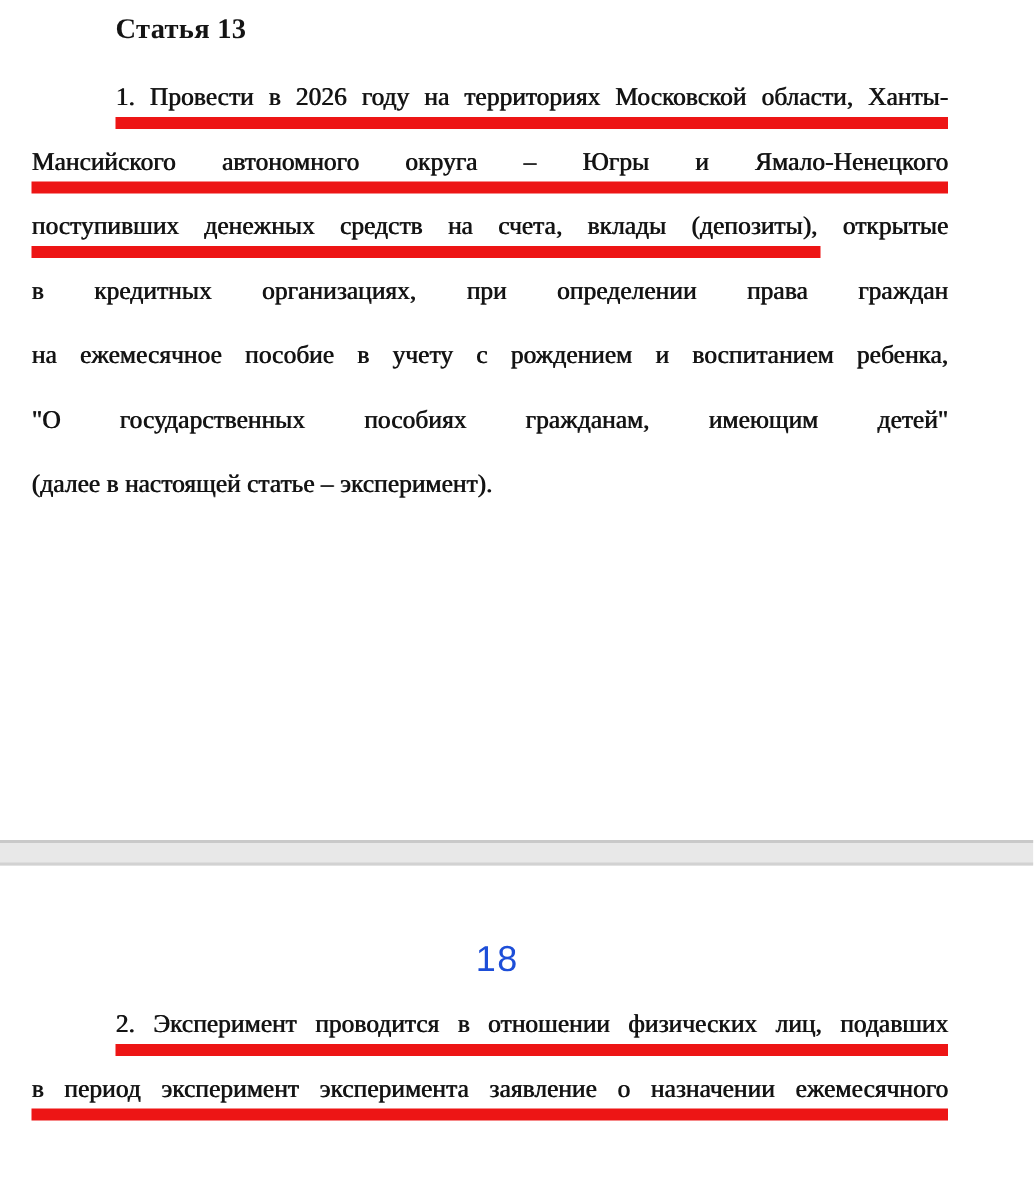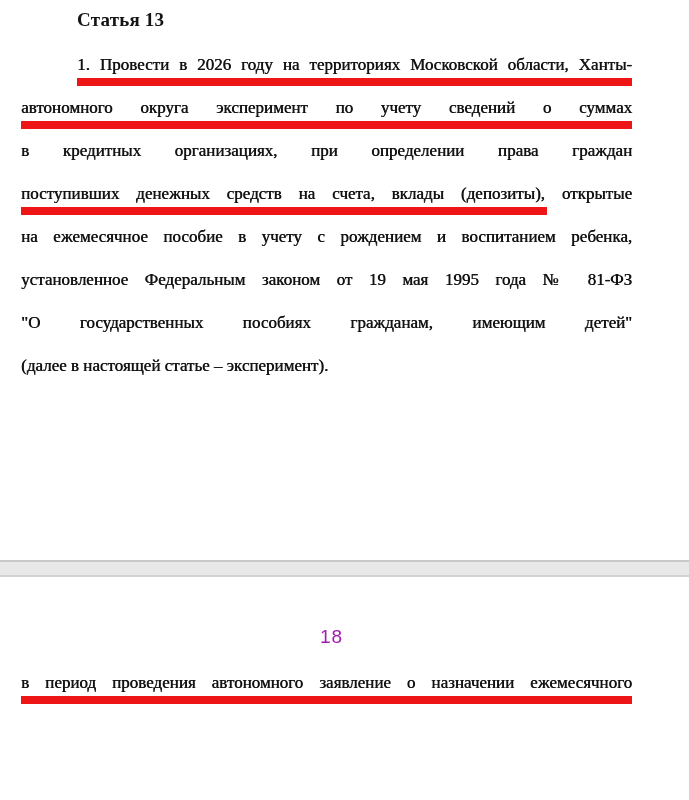--- a/index.html
+++ b/index.html
@@ -63,66 +63,67 @@
     border-top: 2px solid #c9c9c9;
     border-bottom: 2px solid #d2d2d2;
   }
   .pagenum {
     position: absolute;
     top: 626px;
     left: 0;
     right: 26px;
     text-align: center;
     font-family: "Liberation Sans", "DejaVu Sans", sans-serif;
-    font-size: 19px;
+    font-size: 24px;
     letter-spacing: 1px;
-    color: #a21caf;
+    color: #1d4ed8;
   }
 </style>
 </head>
 <body>
 
 <div class="page">
 
   <div class="heading">Статья 13</div>
 
   <div class="para" id="para1">
     <div class="line indent">
       <div class="line-text">1. Провести в 2026 году на территориях Московской области, Ханты-</div>
       <div class="redbar u-indent"></div>
     </div>
     <div class="line">
-      <div class="line-text">автономного округа эксперимент по учету сведений о суммах</div>
+      <div class="line-text">Мансийского автономного округа – Югры и Ямало-Ненецкого</div>
       <div class="redbar u-full"></div>
-    </div>
-    <div class="line">
-      <div class="line-text">в кредитных организациях, при определении права граждан</div>
     </div>
     <div class="line">
       <div class="line-text">поступивших денежных средств на счета, вклады (депозиты), открытые</div>
       <div class="redbar u-part"></div>
     </div>
     <div class="line">
-      <div class="line-text">на ежемесячное пособие в учету с рождением и воспитанием ребенка,</div>
+      <div class="line-text">в кредитных организациях, при определении права граждан</div>
     </div>
     <div class="line">
-      <div class="line-text">установленное Федеральным законом от 19 мая 1995 года № 81-ФЗ</div>
+      <div class="line-text">на ежемесячное пособие в учету с рождением и воспитанием ребенка,</div>
     </div>
     <div class="line">
       <div class="line-text">"О государственных пособиях гражданам, имеющим детей"</div>
     </div>
     <div class="line lastline">
       <div class="line-text">(далее в настоящей статье –  эксперимент).</div>
     </div>
   </div>
 
   <div class="separator"></div>
 
   <div class="pagenum">18</div>
 
   <div class="para" id="para2">
+    <div class="line indent">
+      <div class="line-text">2. Эксперимент проводится в отношении физических лиц, подавших</div>
+      <div class="redbar u-indent"></div>
+    </div>
     <div class="line">
-      <div class="line-text">в период проведения автономного заявление о назначении ежемесячного</div>
+      <div class="line-text">в период эксперимент эксперимента заявление о назначении ежемесячного</div>
       <div class="redbar u-full"></div>
     </div>
   </div>
 
 </div>
 
 </body></html>

